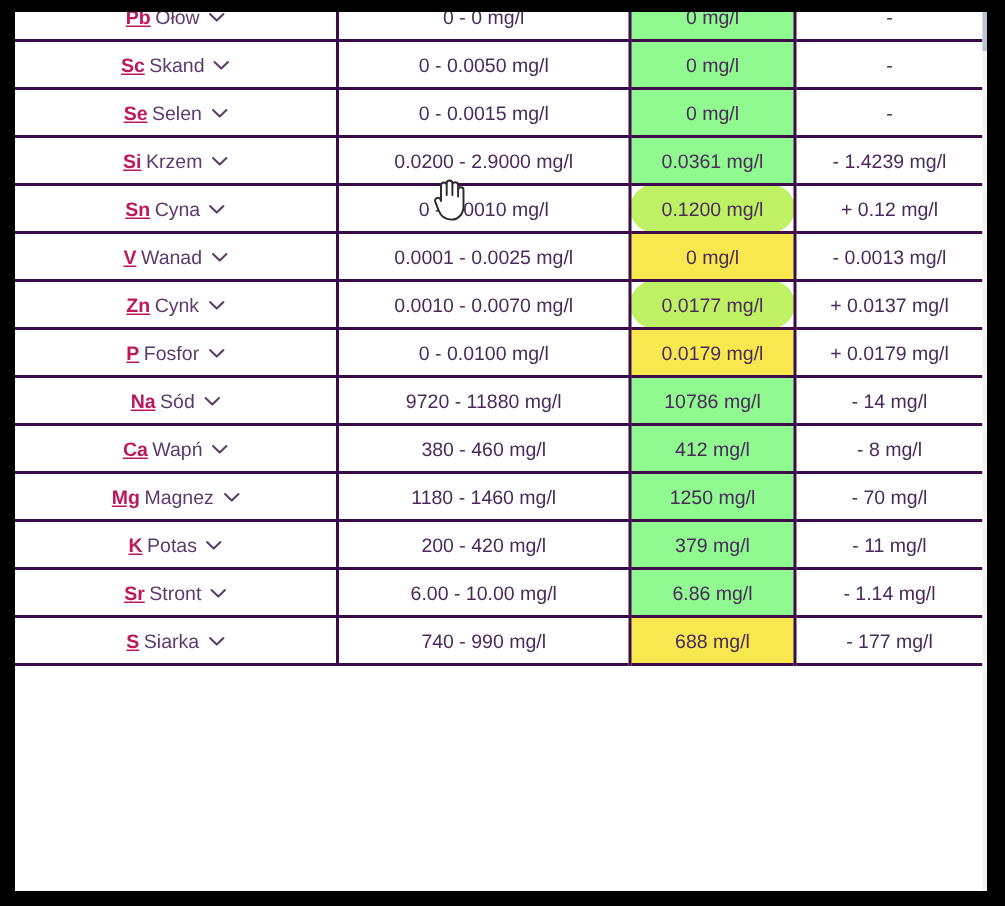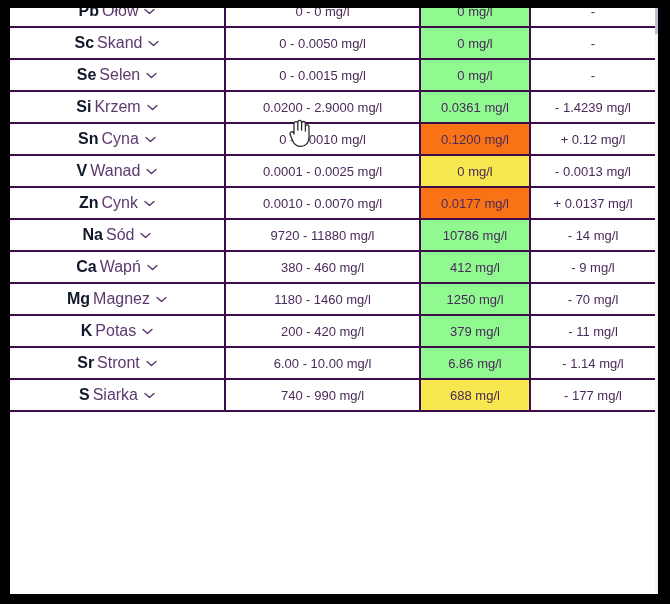--- a/index.html
+++ b/index.html
@@ -61,41 +61,42 @@
     white-space: nowrap;
   }
   table#mineral-table td:last-child { border-right: none; }
   table#mineral-table tr:last-child td { border-bottom: none; }
 
   .cell-name {
     color: #3b0b4a;
   }
   .sym {
     font-weight: bold;
-    color: #0f172a;
-    font-size: 16px;
+    color: #be185d;
+    font-size: 13px;
+    text-decoration: underline;
   }
   .nm {
     color: #5c3a6e;
-    font-size: 16px;
+    font-size: 13px;
     margin-left: 3px;
   }
   .chev {
     display: inline-block;
     margin-left: 6px;
     position: relative;
     top: -1px;
   }
   .chev svg { display: block; }
 
   .cell-range { color: #4a2a5a; }
   .cell-diff  { color: #4a2a5a; }
 
   .v-green  { background: #90f990; }
-  .v-red    { background: #f97316; }
+  .v-red    { background: #bef264; border-radius: 16px; }
   .v-yellow { background: #f8e850; }
 
   
   #scroll-sliver {
     position: absolute;
     right: 0;
     top: 0;
     width: 3px;
     height: 586px;
     background: #f4f4f4;
@@ -183,34 +184,42 @@
           </tr>
           <tr>
             <td class="cell-name"><span class="sym">Zn</span><span class="nm">Cynk</span><span class="chev"><svg width="11" height="7" viewBox="0 0 11 7">
                   <path d="M1 1.4 L5.5 5.6 L10 1.4" fill="none" stroke="#5c3a6e" stroke-width="1.4" stroke-linecap="round" stroke-linejoin="round"></path>
                 </svg></span></td>
             <td class="cell-range">0.0010 - 0.0070 mg/l</td>
             <td class="cell-value v-red">0.0177 mg/l</td>
             <td class="cell-diff">+ 0.0137 mg/l</td>
           </tr>
           <tr>
+            <td class="cell-name"><span class="sym">P</span><span class="nm">Fosfor</span><span class="chev"><svg width="11" height="7" viewBox="0 0 11 7">
+                  <path d="M1 1.4 L5.5 5.6 L10 1.4" fill="none" stroke="#5c3a6e" stroke-width="1.4" stroke-linecap="round" stroke-linejoin="round"></path>
+                </svg></span></td>
+            <td class="cell-range">0 - 0.0100 mg/l</td>
+            <td class="cell-value v-yellow">0.0179 mg/l</td>
+            <td class="cell-diff">+ 0.0179 mg/l</td>
+          </tr>
+          <tr>
             <td class="cell-name"><span class="sym">Na</span><span class="nm">Sód</span><span class="chev"><svg width="11" height="7" viewBox="0 0 11 7">
                   <path d="M1 1.4 L5.5 5.6 L10 1.4" fill="none" stroke="#5c3a6e" stroke-width="1.4" stroke-linecap="round" stroke-linejoin="round"></path>
                 </svg></span></td>
             <td class="cell-range">9720 - 11880 mg/l</td>
             <td class="cell-value v-green">10786 mg/l</td>
             <td class="cell-diff">- 14 mg/l</td>
           </tr>
           <tr>
             <td class="cell-name"><span class="sym">Ca</span><span class="nm">Wapń</span><span class="chev"><svg width="11" height="7" viewBox="0 0 11 7">
                   <path d="M1 1.4 L5.5 5.6 L10 1.4" fill="none" stroke="#5c3a6e" stroke-width="1.4" stroke-linecap="round" stroke-linejoin="round"></path>
                 </svg></span></td>
             <td class="cell-range">380 - 460 mg/l</td>
             <td class="cell-value v-green">412 mg/l</td>
-            <td class="cell-diff">- 9 mg/l</td>
+            <td class="cell-diff">- 8 mg/l</td>
           </tr>
           <tr>
             <td class="cell-name"><span class="sym">Mg</span><span class="nm">Magnez</span><span class="chev"><svg width="11" height="7" viewBox="0 0 11 7">
                   <path d="M1 1.4 L5.5 5.6 L10 1.4" fill="none" stroke="#5c3a6e" stroke-width="1.4" stroke-linecap="round" stroke-linejoin="round"></path>
                 </svg></span></td>
             <td class="cell-range">1180 - 1460 mg/l</td>
             <td class="cell-value v-green">1250 mg/l</td>
             <td class="cell-diff">- 70 mg/l</td>
           </tr>
           <tr>

